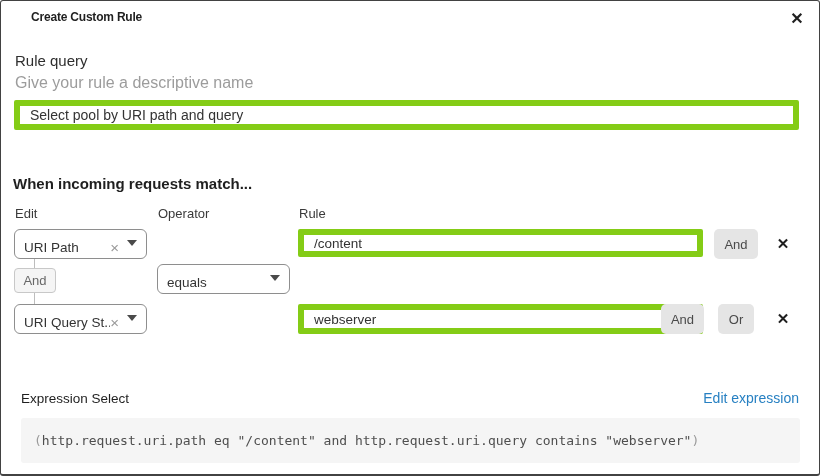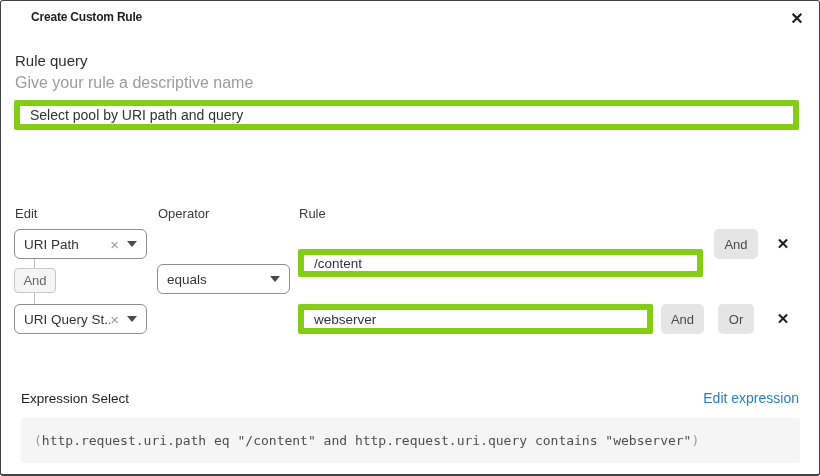--- a/index.html
+++ b/index.html
@@ -49,44 +49,44 @@
   }
 
   .col-label { position: absolute; top: 205px; font-size: 13px; color: #3a3a3a; }
   .col-field    { left: 14px; }
   .col-operator { left: 157px; }
   .col-value    { left: 298px; }
 
   .select {
     position: absolute; height: 30px;
     border: 1px solid #8e8e8e; border-radius: 6px;
-    background: #fff; display: flex; align-items: center;
-    padding: 0 9px; cursor: pointer;
+    background: #fff; display: flex; align-items: flex-start;
+    padding: 10px 9px; cursor: pointer;
   }
   .select .select-text {
     font-size: 13.5px; color: #333; flex: 1;
     white-space: nowrap; overflow: hidden;
   }
   .clear-x {
     font-size: 15px; color: #9a9a9a; margin-right: 8px;
     line-height: 1; cursor: pointer;
   }
   .chevron {
     width: 0; height: 0;
     border-left: 5px solid transparent;
     border-right: 5px solid transparent;
     border-top: 6px solid #4a4a4a;
   }
 
   .row1 { top: 228px; }
   .row2 { top: 303px; }
   .field-select    { left: 13px;  width: 133px; }
   .operator-select { left: 156px; width: 133px; margin-top: 35px; }
-  .value-input-1   { left: 297px; top: 228px; width: 405px; height: 14px; font-size: 13.5px; margin-top: 20px; }
-  .value-input-2   { left: 297px; top: 303px; width: 355px; height: 30px; font-size: 13.5px; }
+  .value-input-1   { left: 297px; top: 228px; width: 405px; height: 14px; font-size: 13.5px; }
+  .value-input-2   { left: 297px; top: 303px; width: 405px; height: 30px; font-size: 13.5px; }
 
   .logic-btn {
     position: absolute; height: 30px;
     background: #e5e5e5; border: none; border-radius: 5px;
     font-size: 13px; color: #4a4a4a; cursor: pointer;
     font-family: "Liberation Sans", sans-serif;
   }
   .and-btn-1 { left: 713px; top: 228px; width: 44px; }
   .and-btn-2 { left: 660px; top: 303px; width: 43px; }
   .or-btn-2  { left: 717px; top: 303px; width: 36px; }
@@ -139,20 +139,21 @@
 
   <h1 class="title">Create Custom Rule</h1>
   <button class="close-btn">
     <span>✕</span>
   </button>
 
   <div class="rule-name-label">Rule query</div>
   <div class="rule-name-hint">Give your rule a descriptive name</div>
   <input class="text-input rule-name-input" type="text" value="Select pool by URI path and query" style="">
 
+  <div class="match-heading">When incoming requests match...</div>
 
   <div class="col-label col-field">Edit</div>
   <div class="col-label col-operator">Operator</div>
   <div class="col-label col-value">Rule</div>
 
   <div class="select field-select row1">
     <span class="select-text">URI Path</span>
     <span class="clear-x">×</span>
     <span class="chevron"></span>
   </div>

